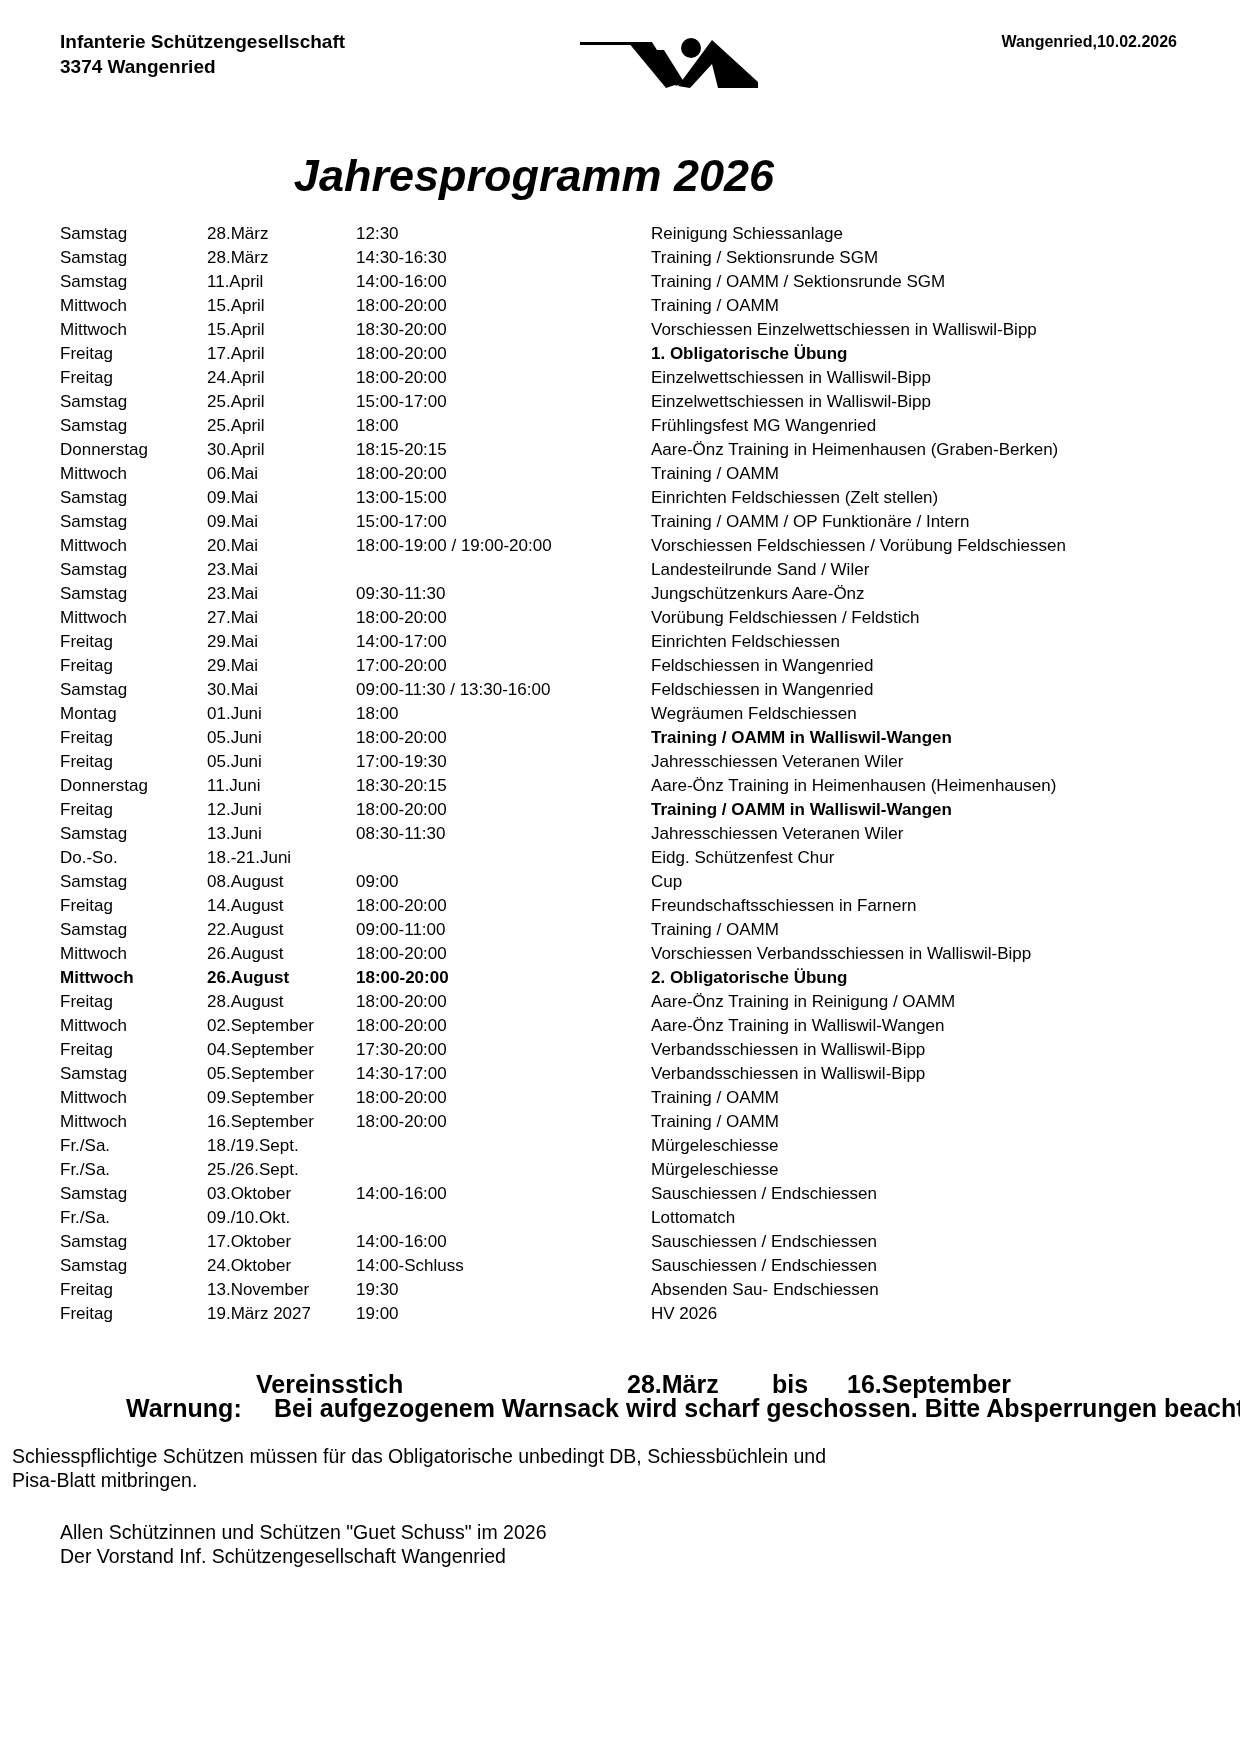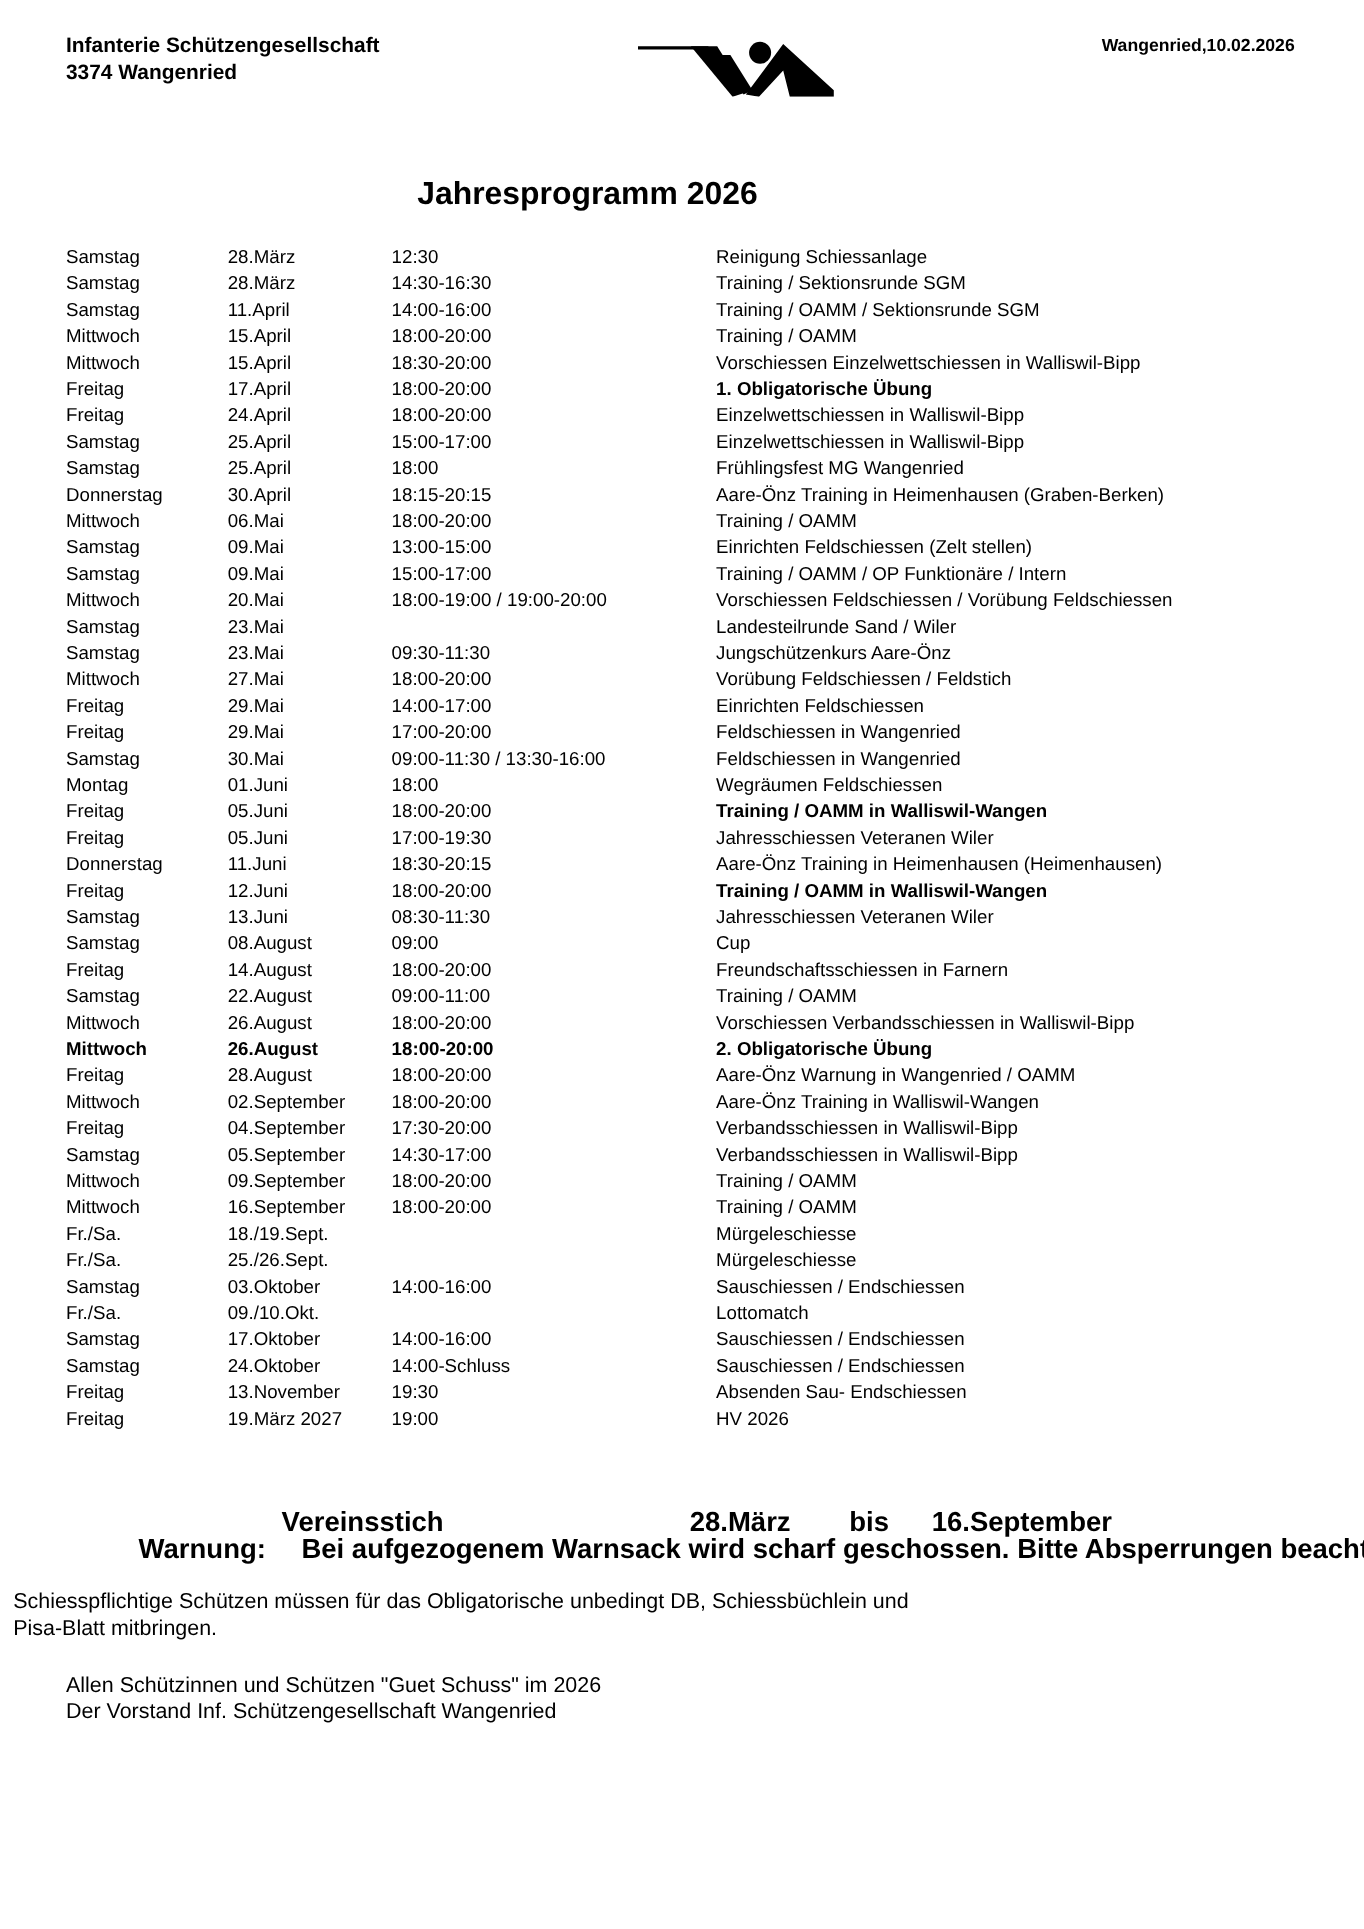--- a/index.html
+++ b/index.html
@@ -3,21 +3,21 @@
 <meta charset="utf-8">
 <style>
   html, body { margin: 0; padding: 0; background: #ffffff; }
   body {
     width: 1240px; height: 1754px; position: relative; overflow: hidden;
     font-family: "Liberation Sans", sans-serif; color: #000;
   }
   .hdr-left { position: absolute; left: 60px; top: 29px; font-weight: bold; font-size: 19px; line-height: 25px; }
   .hdr-right { position: absolute; right: 63px; top: 29px; font-weight: bold; font-size: 16px; line-height: 25px; text-align: right; }
   .logo { position: absolute; left: 580px; top: 36px; width: 186px; height: 52px; }
-  .title { position: absolute; left: 0; width: 1068px; top: 154px; text-align: center; font-weight: bold; font-size: 29px; line-height: 44px; }
+  .title { position: absolute; left: 0; width: 1068px; top: 154px; text-align: center; font-weight: bold; font-size: 45px; line-height: 44px; font-style: italic; }
   .schedule { position: absolute; left: 60px; top: 222px; width: 1170px; }
   .row { position: relative; height: 24px; font-size: 17px; line-height: 24px; white-space: nowrap; }
   .row span { position: absolute; top: 0; }
   .c-day { left: 0; }
   .c-date { left: 147px; }
   .c-time { left: 296px; }
   .c-event { left: 591px; }
   .bold-all span { font-weight: bold; }
   .bold-event .c-event { font-weight: bold; }
   .foot { position: absolute; font-weight: bold; font-size: 25px; line-height: 24px; white-space: nowrap; }
@@ -195,20 +195,26 @@
       <span class="c-time">18:00-20:00</span>
       <span class="c-event">Training / OAMM in Walliswil-Wangen</span>
     </div>
     <div class="row">
       <span class="c-day">Samstag</span>
       <span class="c-date">13.Juni</span>
       <span class="c-time">08:30-11:30</span>
       <span class="c-event">Jahresschiessen Veteranen Wiler</span>
     </div>
     <div class="row">
+      <span class="c-day">Do.-So.</span>
+      <span class="c-date">18.-21.Juni</span>
+      <span class="c-time"></span>
+      <span class="c-event">Eidg. Schützenfest Chur</span>
+    </div>
+    <div class="row">
       <span class="c-day">Samstag</span>
       <span class="c-date">08.August</span>
       <span class="c-time">09:00</span>
       <span class="c-event">Cup</span>
     </div>
     <div class="row">
       <span class="c-day">Freitag</span>
       <span class="c-date">14.August</span>
       <span class="c-time">18:00-20:00</span>
       <span class="c-event">Freundschaftsschiessen in Farnern</span>
@@ -228,21 +234,21 @@
     <div class="row bold-all">
       <span class="c-day">Mittwoch</span>
       <span class="c-date">26.August</span>
       <span class="c-time">18:00-20:00</span>
       <span class="c-event">2. Obligatorische Übung</span>
     </div>
     <div class="row">
       <span class="c-day">Freitag</span>
       <span class="c-date">28.August</span>
       <span class="c-time">18:00-20:00</span>
-      <span class="c-event">Aare-Önz Warnung in Wangenried / OAMM</span>
+      <span class="c-event">Aare-Önz Training in Reinigung / OAMM</span>
     </div>
     <div class="row">
       <span class="c-day">Mittwoch</span>
       <span class="c-date">02.September</span>
       <span class="c-time">18:00-20:00</span>
       <span class="c-event">Aare-Önz Training in Walliswil-Wangen</span>
     </div>
     <div class="row">
       <span class="c-day">Freitag</span>
       <span class="c-date">04.September</span>

